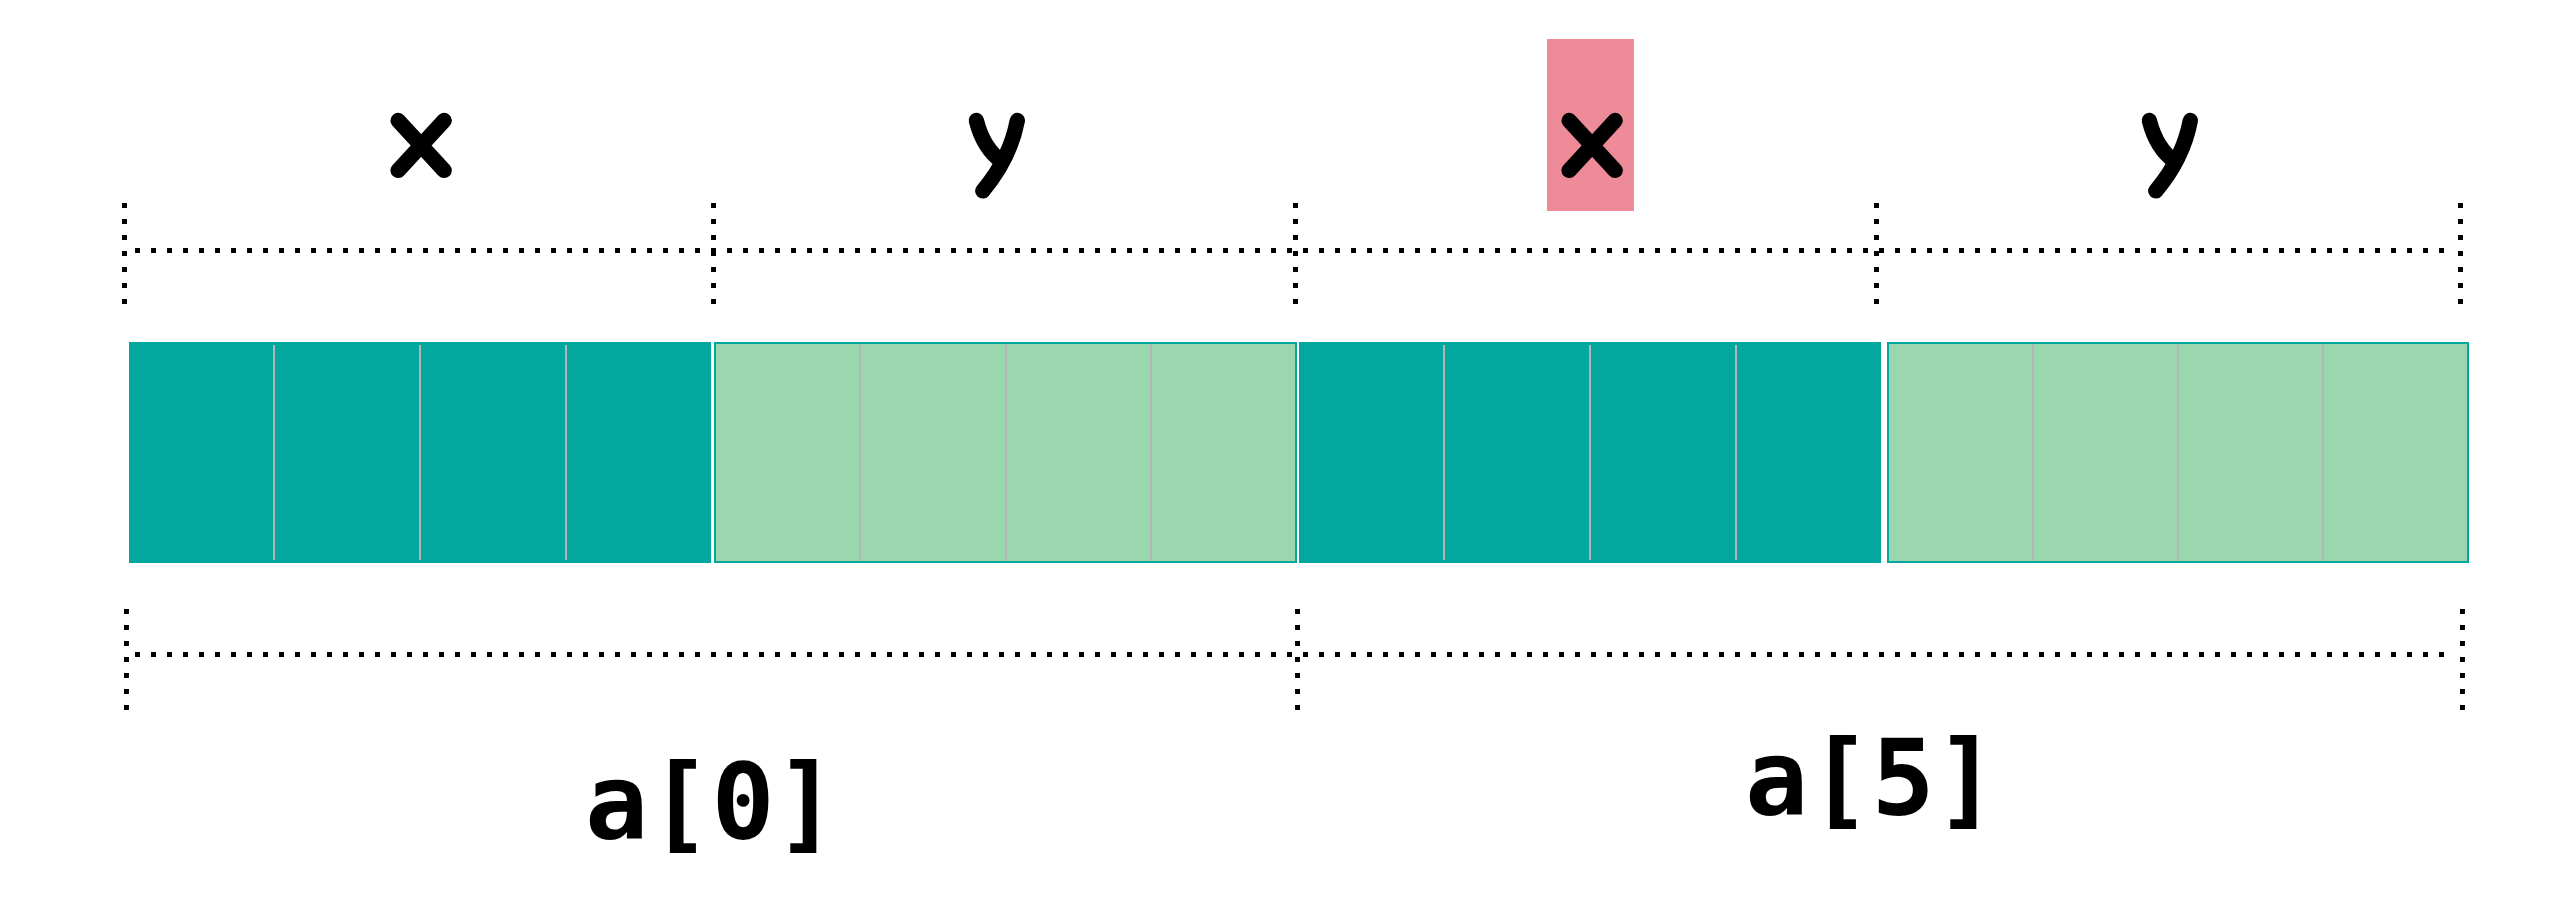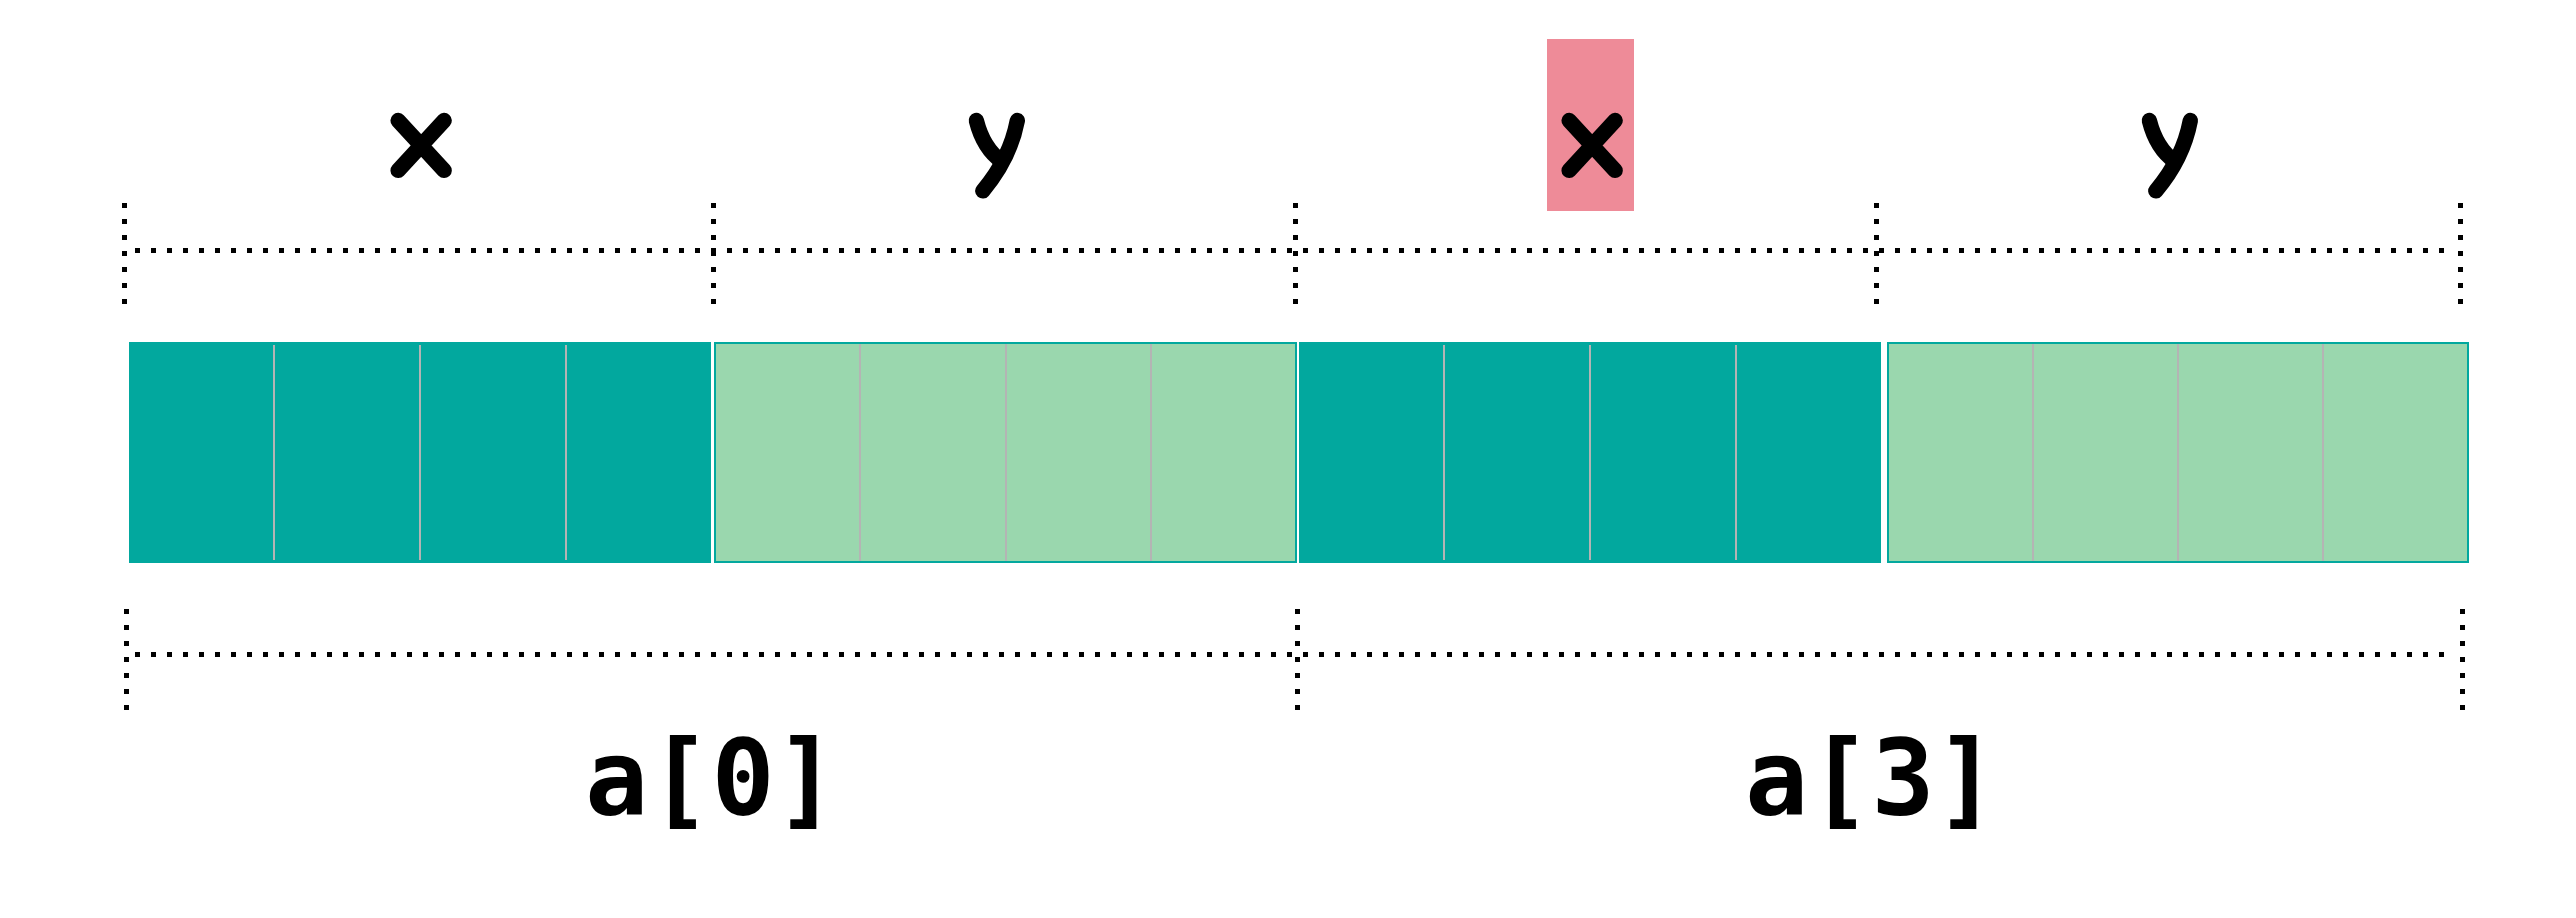--- a/index.html
+++ b/index.html
@@ -155,15 +155,15 @@
   <div class="cell"></div>
   <div class="cell"></div>
   <div class="cell"></div>
 </div>
 
 <div class="hdots" style="left:135px; top:652px; width:2315px;"></div>
 <div class="vdots" style="left:124px;  top:609px; height:103px;"></div>
 <div class="vdots" style="left:1295px; top:609px; height:103px;"></div>
 <div class="vdots" style="left:2460px; top:609px; height:103px;"></div>
 
-<div class="elem-label" style="left:455px;">a[0]</div>
-<div class="elem-label" style="left:1615px;">a[3]</div>
+<div class="elem-label" style="left:455px;margin-top:24px;">a[0]</div>
+<div class="elem-label" style="left:1615px;">a[5]</div>
 
 
 </body></html>

